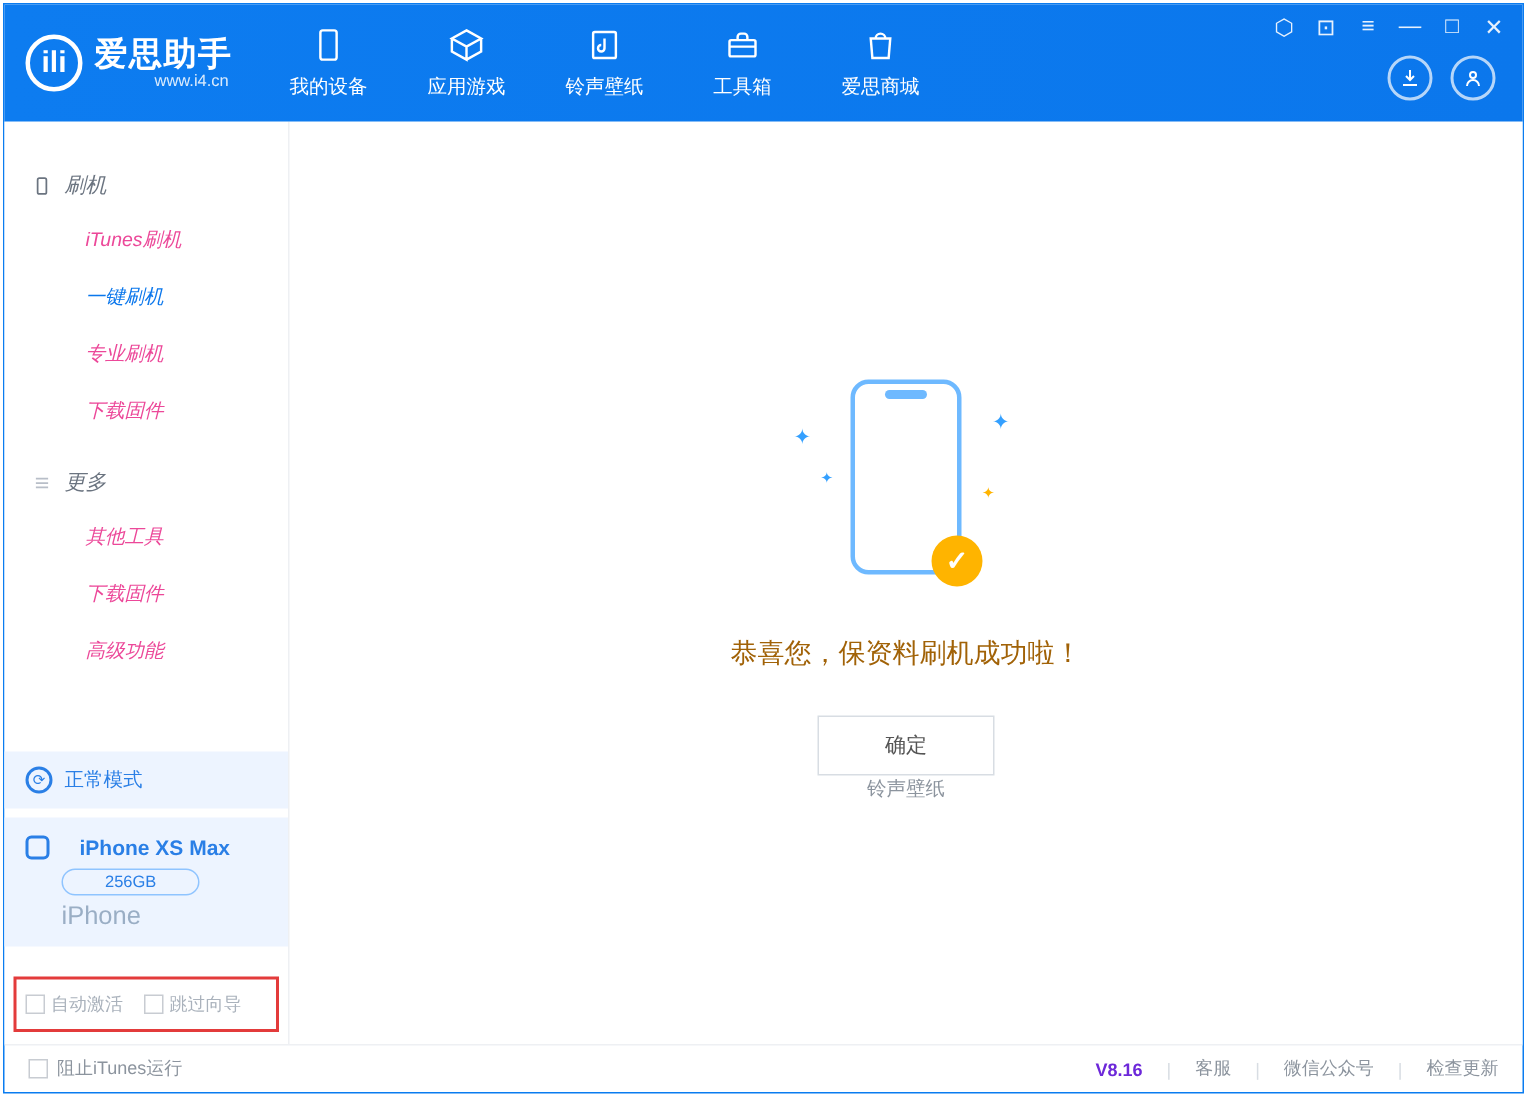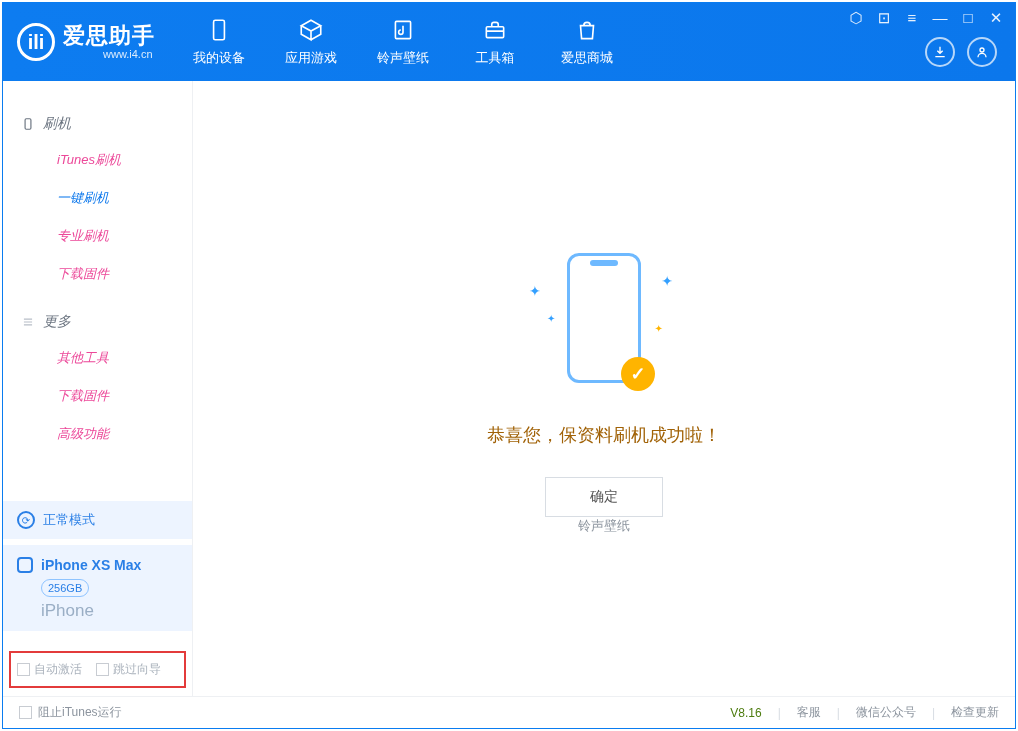--- a/index.html
+++ b/index.html
@@ -24,40 +24,40 @@
 .sidebar { width: 190px; border-right: 1px solid #eef0f3; display: flex; flex-direction: column; }
 .sidebar-scroll { flex: 1; padding-top: 26px; font-style: italic; }
 .side-section-title { display: flex; align-items: center; gap: 8px; padding: 8px 18px; color: #6b7480; font-size: 14px; }
 .side-section-title .sect-icon { width: 14px; height: 14px; }
 .side-item { padding: 10px 0 10px 54px; font-size: 13px; color: #ec4899; cursor: pointer; }
 .side-item.active { color: #0b77ec; }
 .sidebar-bottom { padding: 0; }
 .mode-box { background: #edf4ff; margin: 0; padding: 10px 14px; display: flex; align-items: center; gap: 8px; color: #2a7fe6; font-size: 13px; }
 .mode-box .mode-icon { width: 18px; height: 18px; border: 2px solid #2a7fe6; border-radius: 50%; display: flex; align-items: center; justify-content: center; font-size: 10px; }
 .device-box { background: #edf4ff; padding: 12px 14px 10px 14px; margin-top: 6px; color: #2a7fe6; }
-.device-title { font-size: 14px; font-weight: 600; display: flex; align-items: center; gap: 8px; }
+.device-title { font-size: 14px; font-weight: 600; display: flex; align-items: center; gap: 20px; }
 .device-title .dev-icon { width: 16px; height: 16px; border: 2px solid #2a7fe6; border-radius: 4px; }
-.device-storage { display: inline-block; margin: 6px 0 4px 24px; padding: 2px 6px; border: 1px solid #8fc4ff; border-radius: 10px; font-size: 11px; color: #2a7fe6; }
+.device-storage { display: inline-block; margin: 6px 0 4px 24px; padding: 2px 28px; border: 1px solid #8fc4ff; border-radius: 10px; font-size: 11px; color: #2a7fe6; }
 .device-type { margin-left: 24px; font-size: 17px; color: #9aaec5; }
 .highlight-box { border: 2px solid #e33b3b; margin: 20px 6px 8px 6px; padding: 8px 6px; display: flex; gap: 14px; align-items: center; font-size: 12px; color: #aab2bc; }
 .chk { width: 13px; height: 13px; border: 1px solid #c8ccd2; display: inline-block; }
 .main { flex: 1; display: flex; flex-direction: column; align-items: center; justify-content: center; }
 .phone-illust { position: relative; width: 170px; height: 150px; display: flex; align-items: center; justify-content: center; margin-bottom: 30px; }
 .sparkle { position: absolute; color: #34a0ff; font-size: 14px; }
 .phone { width: 74px; height: 130px; border: 3px solid #6eb9ff; border-radius: 12px; position: relative; }
 .phone::before { content: ''; position: absolute; top: 4px; left: 50%; transform: translateX(-50%); width: 28px; height: 6px; background: #6eb9ff; border-radius: 3px; }
 .check-badge { position: absolute; right: 34px; bottom: 2px; width: 34px; height: 34px; background: #ffb400; border-radius: 50%; display: flex; align-items: center; justify-content: center; color: #fff; font-size: 18px; font-weight: bold; }
 .success-text { font-size: 18px; color: #a16207; margin-bottom: 30px; }
 .ok-btn { padding: 10px 44px; border: 1px solid #d8dde3; background: #fff; font-size: 14px; color: #555; cursor: pointer; }
 .log-link { font-size: 13px; color: #8c949e; cursor: pointer; }
 .footer { height: 32px; border-top: 1px solid #eef0f3; display: flex; align-items: center; padding: 0 16px; font-size: 12px; color: #8c949e; }
 .footer-left { display: flex; align-items: center; gap: 6px; }
 .footer-right { margin-left: auto; display: flex; align-items: center; gap: 16px; }
 .footer-right .sep { color: #d8dde3; }
-.ver { color: #4d7c0f; }
+.ver { color: #6d28d9; font-weight: bold; }
 </style>
 </head>
 <body>
 
 <div class="window">
   <div class="header">
     <div class="logo-area">
       <div class="logo-circle">ili</div>
       <div class="logo-text">
         <span class="logo-title">爱思助手</span>

